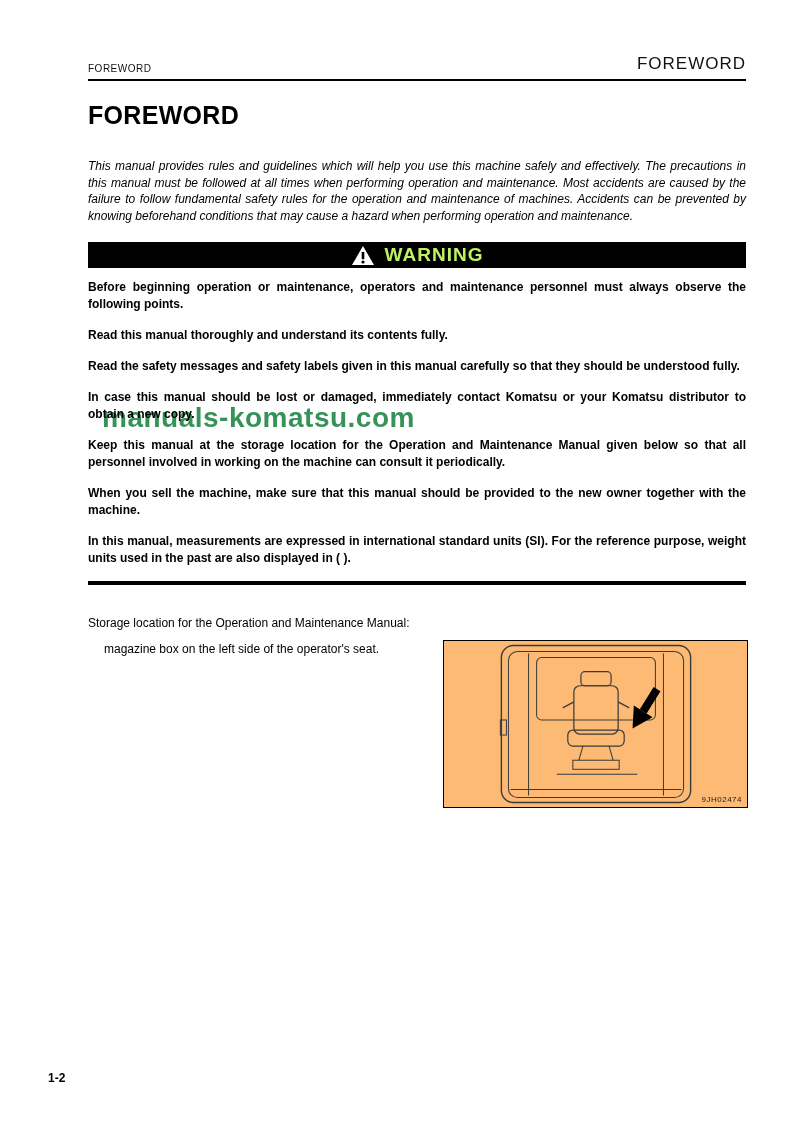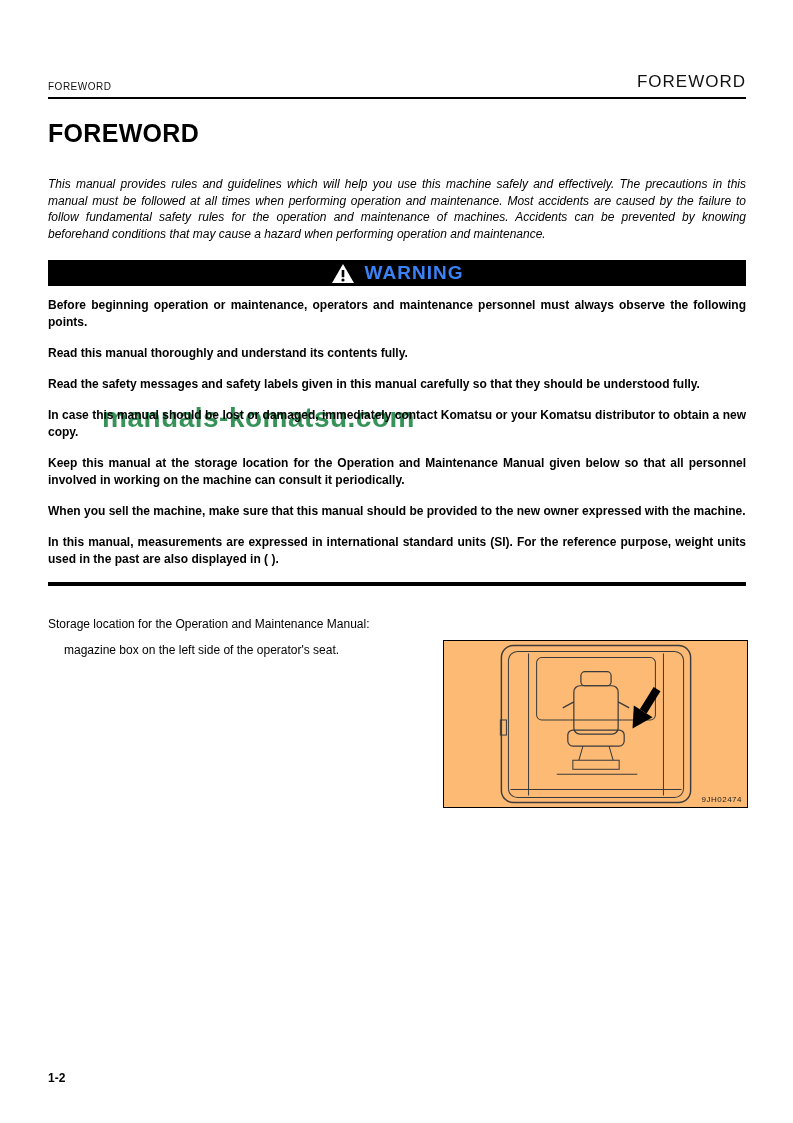--- a/index.html
+++ b/index.html
@@ -7,21 +7,22 @@
     position:relative;
     width:793px;height:1123px;
     background:#ffffff;
     font-family:"Liberation Sans", sans-serif;
     color:#000;
     overflow:hidden;
   }
   .content{
     position:relative;
     z-index:1;
-    padding:72px 47px 0 48px;
+    padding:54px 47px 0 48px;
+    margin-left:40px;
   }
   
   .runhead{
     display:flex;
     justify-content:space-between;
     align-items:flex-end;
     border-bottom:2px solid #000;
     padding-bottom:5px;
   }
   .runhead-left{
@@ -44,21 +45,21 @@
     margin:28px 0 0 0;
     font-size:12px;
     line-height:16.5px;
     text-align:justify;
     font-style:italic;
   }
   .warning-banner{
     margin-top:18px;
     height:26px;
     background:#000;
-    color:#3b82f6;
+    color:#bef264;
     display:flex;
     align-items:center;
     justify-content:center;
     gap:10px;
   }
   .warning-banner .warn-label{
     font-size:19px;
     font-weight:bold;
     letter-spacing:1px;
   }
@@ -153,21 +154,21 @@
       </span>
       <span class="warn-label">WARNING</span>
     </div>
 
     <div class="warn-paragraphs">
       <p>Before beginning operation or maintenance, operators and maintenance personnel must always observe the following points.</p>
       <p>Read this manual thoroughly and understand its contents fully.</p>
       <p>Read the safety messages and safety labels given in this manual carefully so that they should be understood fully.</p>
       <p>In case this manual should be lost or damaged, immediately contact Komatsu or your Komatsu distributor to obtain a new copy.</p>
       <p>Keep this manual at the storage location for the Operation and Maintenance Manual given below so that all personnel involved in working on the machine can consult it periodically.</p>
-      <p>When you sell the machine, make sure that this manual should be provided to the new owner expressed with the machine.</p>
+      <p>When you sell the machine, make sure that this manual should be provided to the new owner together with the machine.</p>
       <p>In this manual, measurements are expressed in international standard units (SI). For the reference purpose, weight units used in the past are also displayed in ( ).</p>
     </div>
 
     <div class="thick-rule"></div>
 
     <div class="storage">
       <div class="storage-heading">Storage location for the Operation and Maintenance Manual:</div>
       <div class="storage-detail">magazine box on the left side of the operator's seat.</div>
     </div>
 

